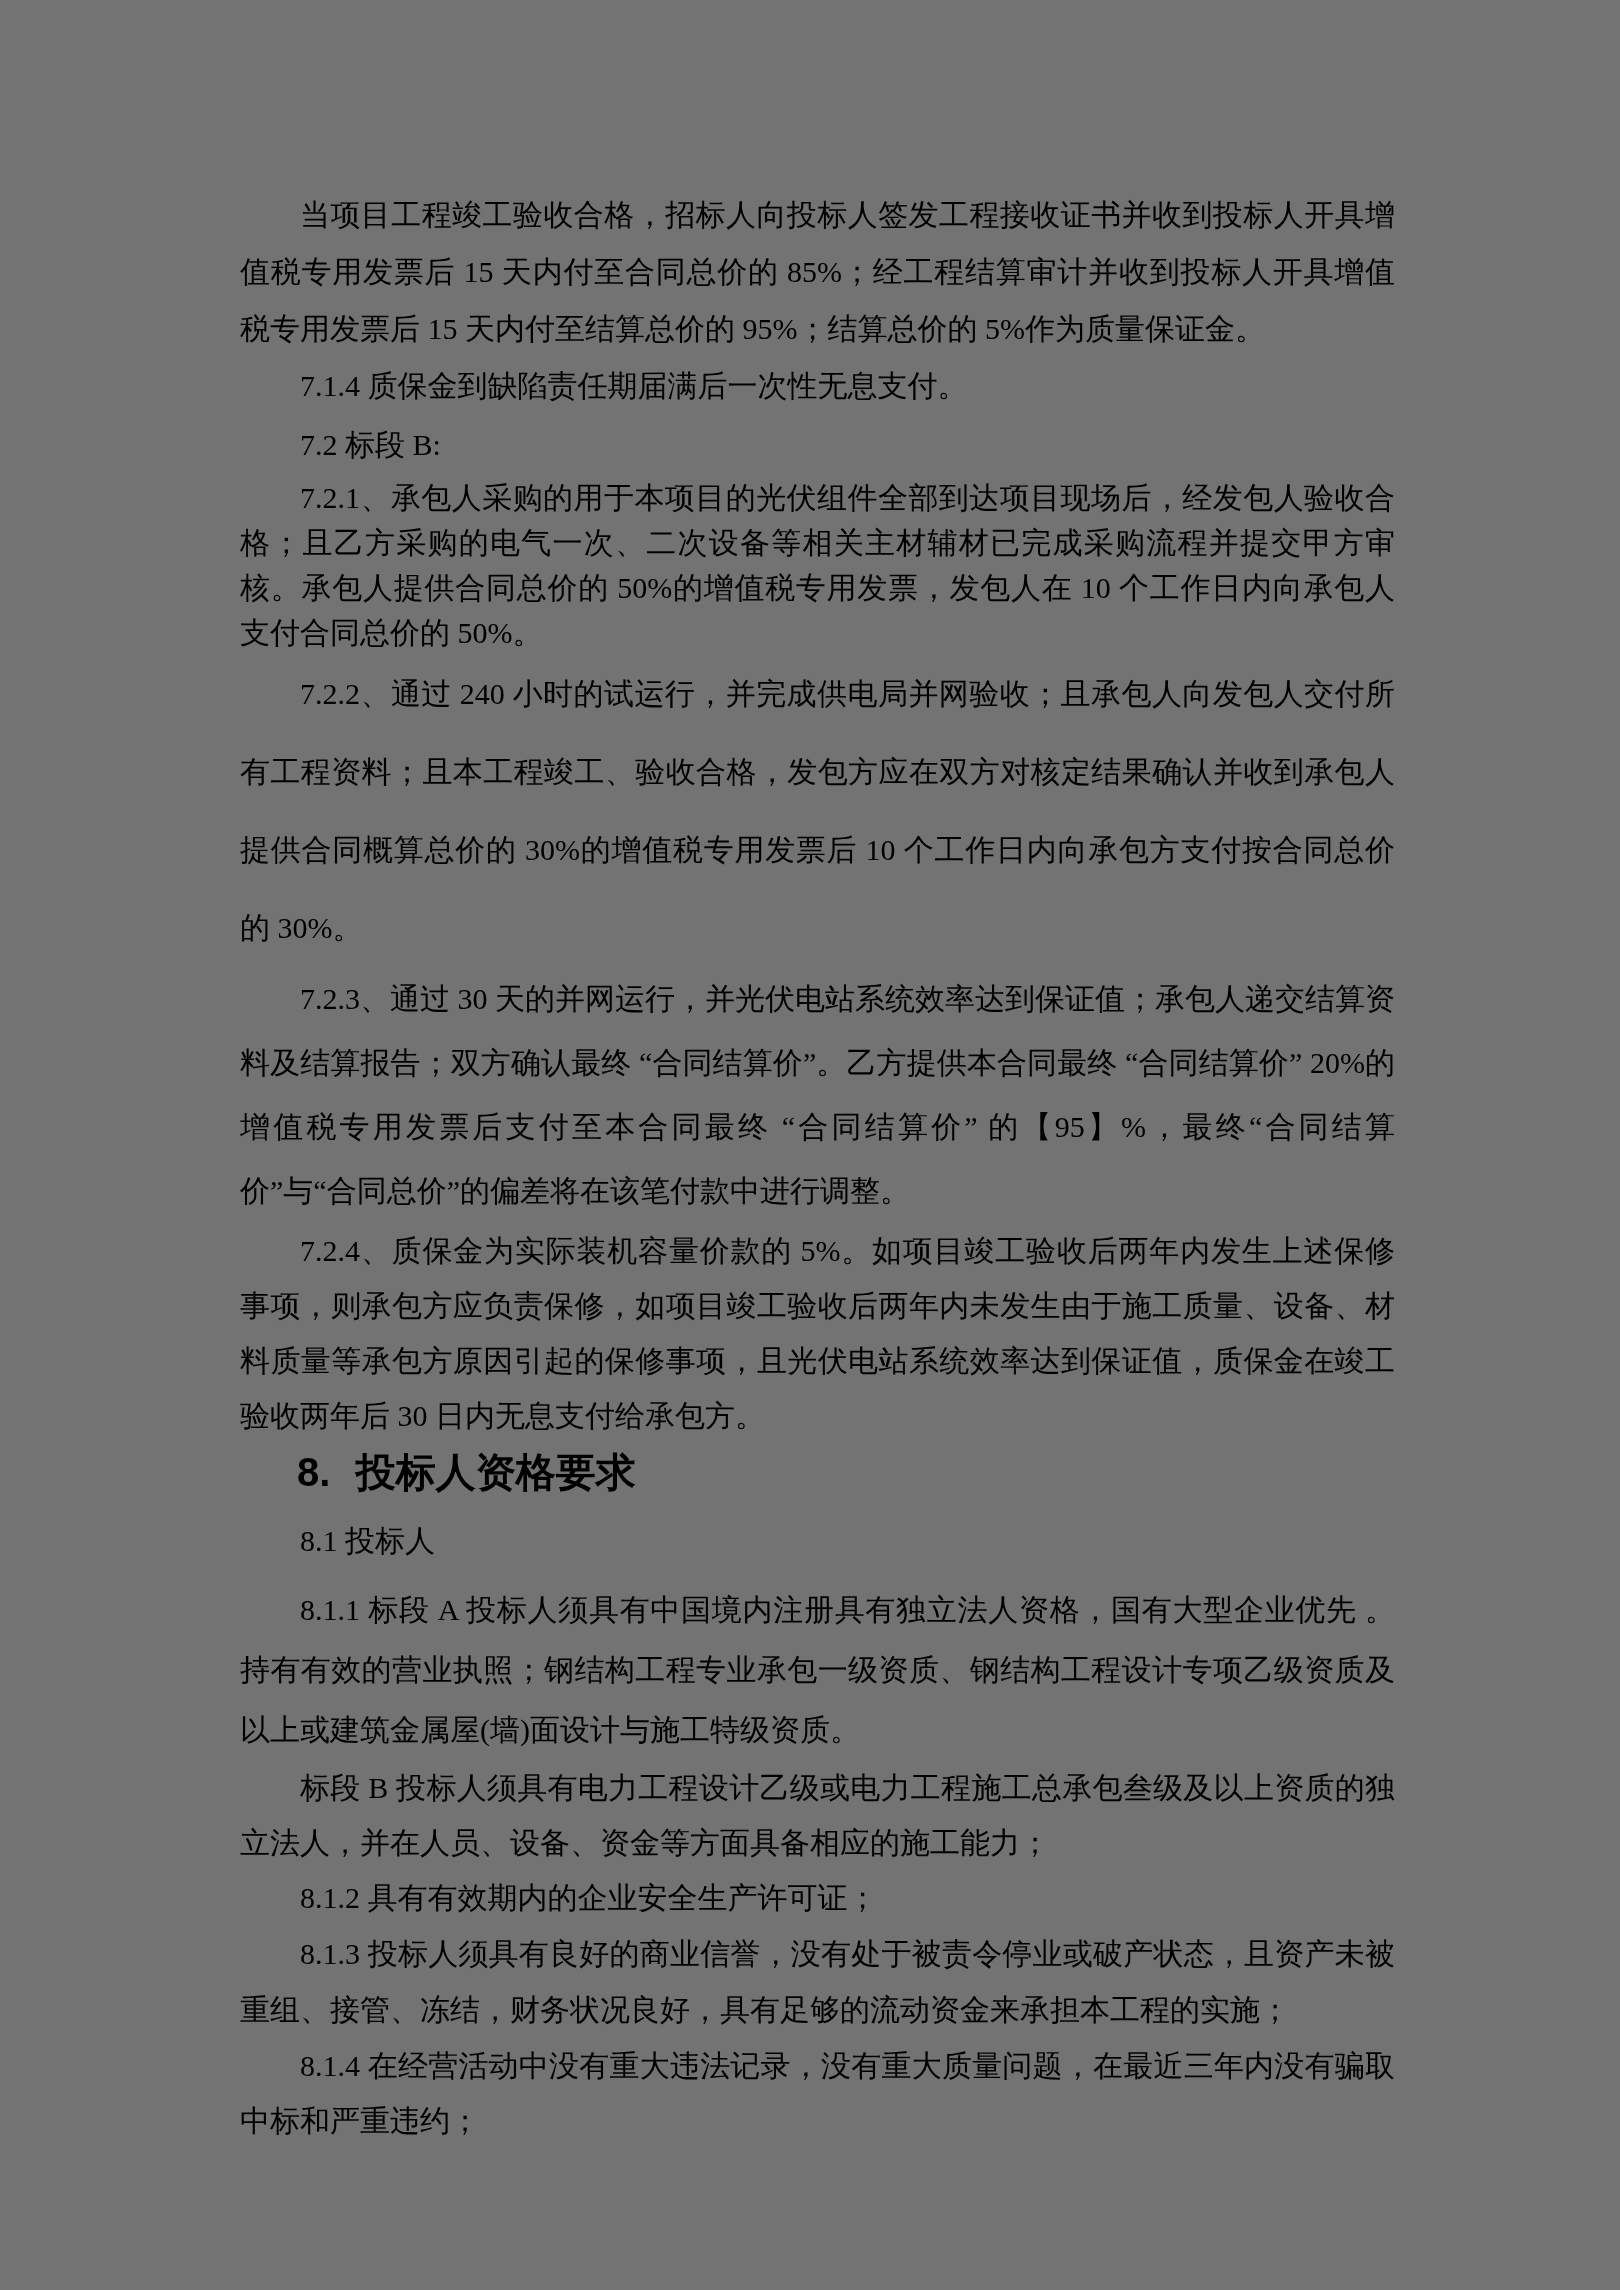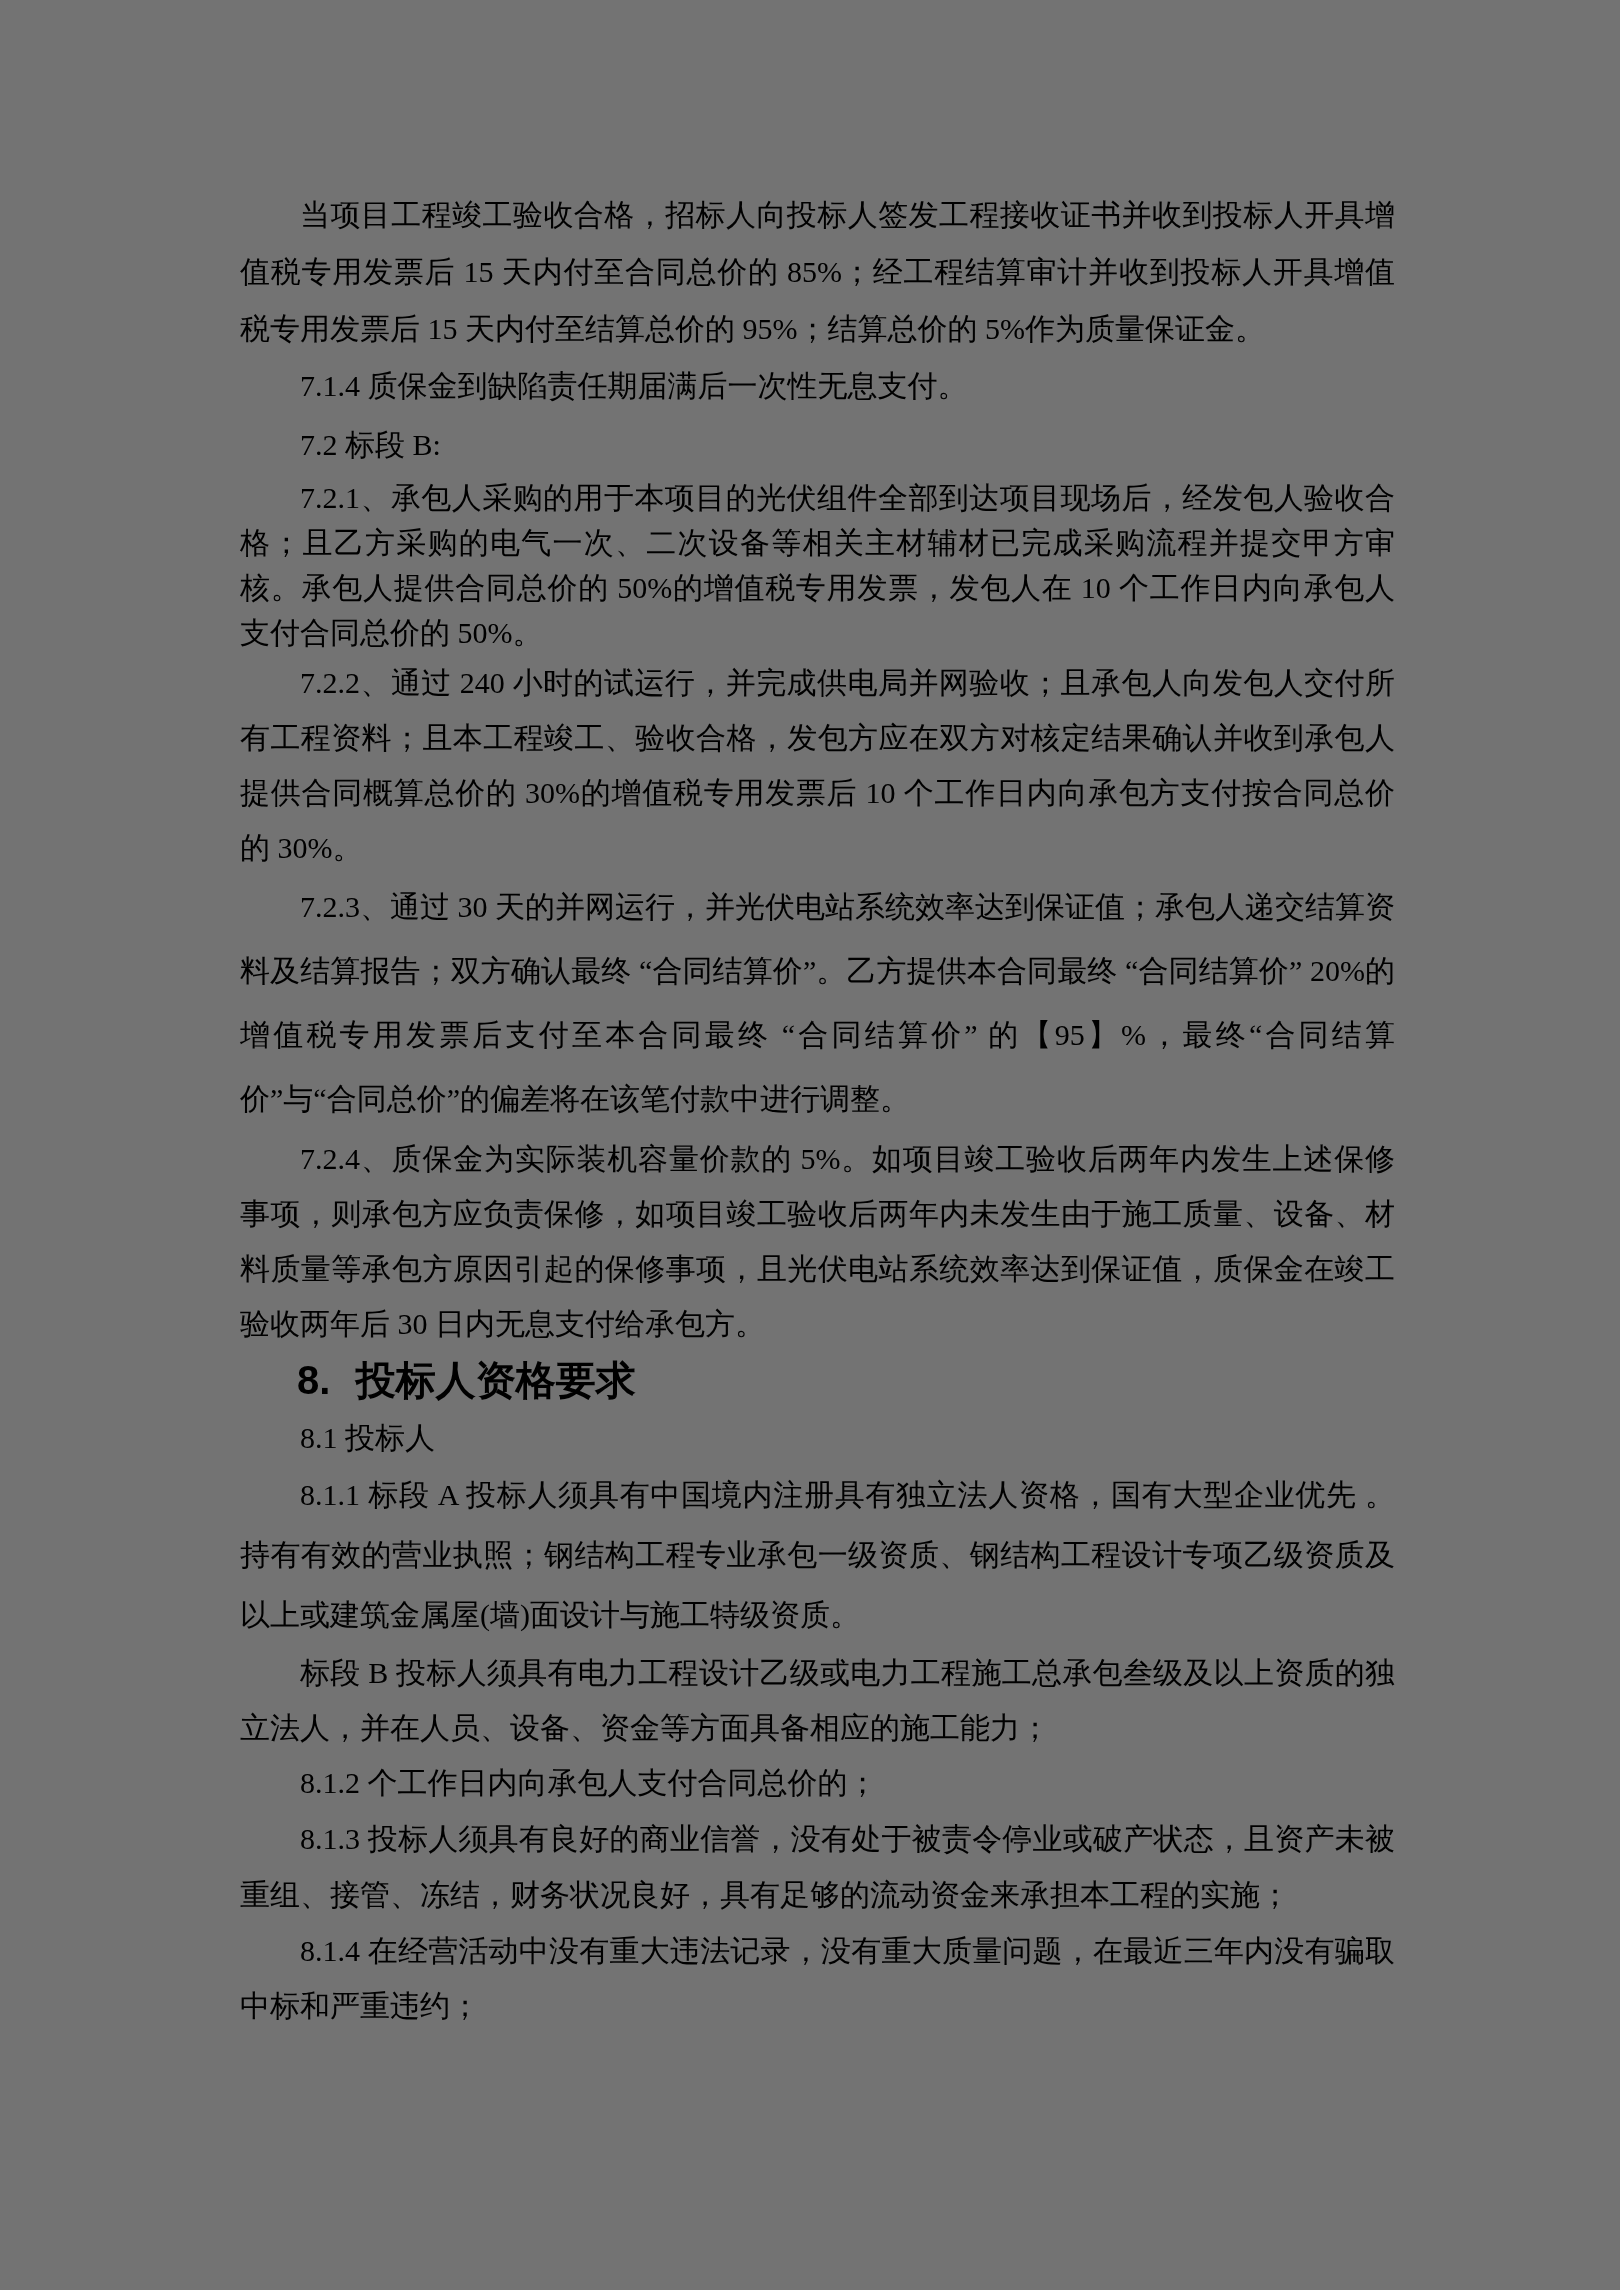--- a/index.html
+++ b/index.html
@@ -25,21 +25,21 @@
     text-justify: inter-ideograph;
     word-break: break-all;
     overflow-wrap: anywhere;
   }
   .ind { text-indent: 60px; }
   .lh56 { line-height: 55px; }
   .lh57 { line-height: 56px; }
   .lh58 { line-height: 57px; }
   .lh61 { line-height: 60px; }
   .lh62 { line-height: 61px; }
-  .lh64 { line-height: 55px; }
+  .lh64 { line-height: 78px; }
   .lh65 { line-height: 64px; }
   .lh66 { line-height: 45px; font-family: Liberation Serif, serif; }
   .heading {
     margin: 0;
     padding-left: 57px;
     font-family: "Liberation Sans", "DejaVu Sans", sans-serif;
     font-weight: bold;
     font-size: 40px;
     line-height: 59px;
     text-align: left;
@@ -69,20 +69,20 @@
   <h2 class="heading">
     <span class="num">8.</span><span>投标人资格要求</span>
   </h2>
 
   <p class="para ind lh64">8.1 投标人</p>
 
   <p class="para ind lh61">8.1.1 标段 A 投标人须具有中国境内注册具有独立法人资格，国有大型企业优先 。持有有效的营业执照；钢结构工程专业承包一级资质、钢结构工程设计专项乙级资质及以上或建筑金属屋(墙)面设计与施工特级资质。</p>
 
   <p class="para ind lh56">标段 B 投标人须具有电力工程设计乙级或电力工程施工总承包叁级及以上资质的独立法人，并在人员、设备、资金等方面具备相应的施工能力；</p>
 
-  <p class="para ind lh57">8.1.2 个工作日内向承包人支付合同总价的；</p>
+  <p class="para ind lh57">8.1.2 具有有效期内的企业安全生产许可证；</p>
 
   <p class="para ind lh57">8.1.3 投标人须具有良好的商业信誉，没有处于被责令停业或破产状态，且资产未被重组、接管、冻结，财务状况良好，具有足够的流动资金来承担本工程的实施；</p>
 
   <p class="para ind lh56">8.1.4 在经营活动中没有重大违法记录，没有重大质量问题，在最近三年内没有骗取中标和严重违约；</p>
 
 </div>
 
 
 </body></html>

